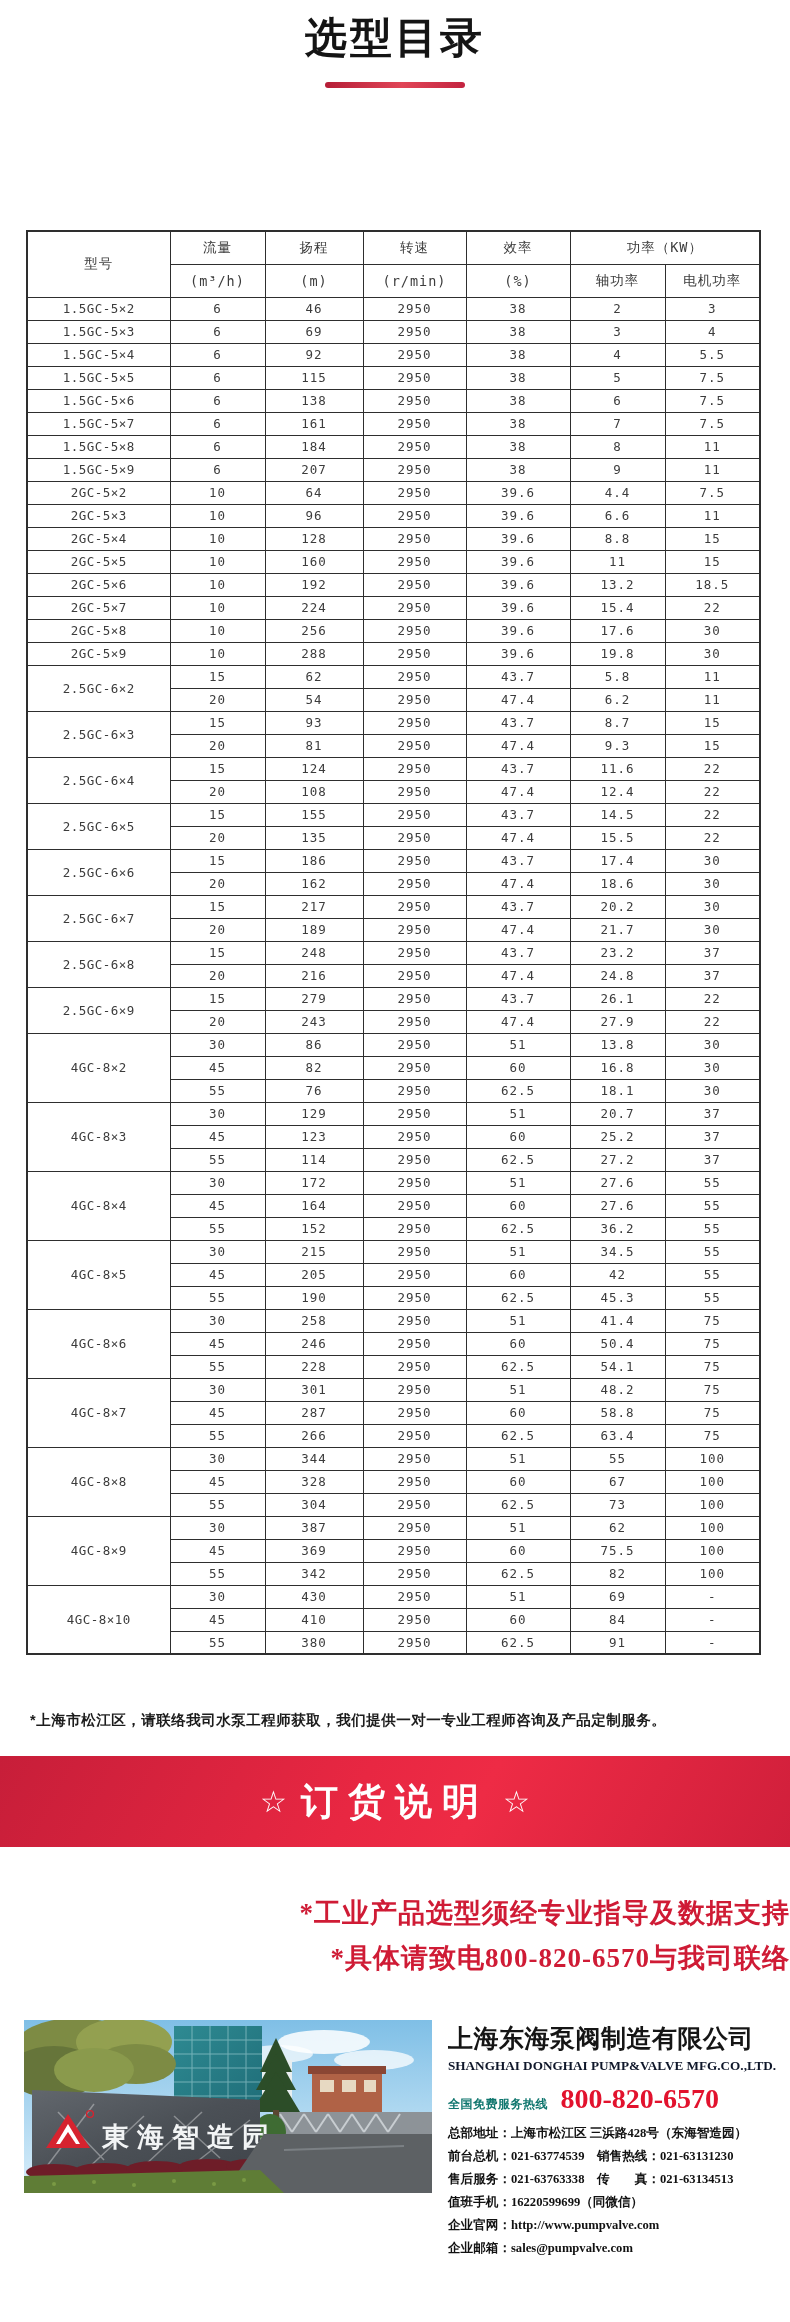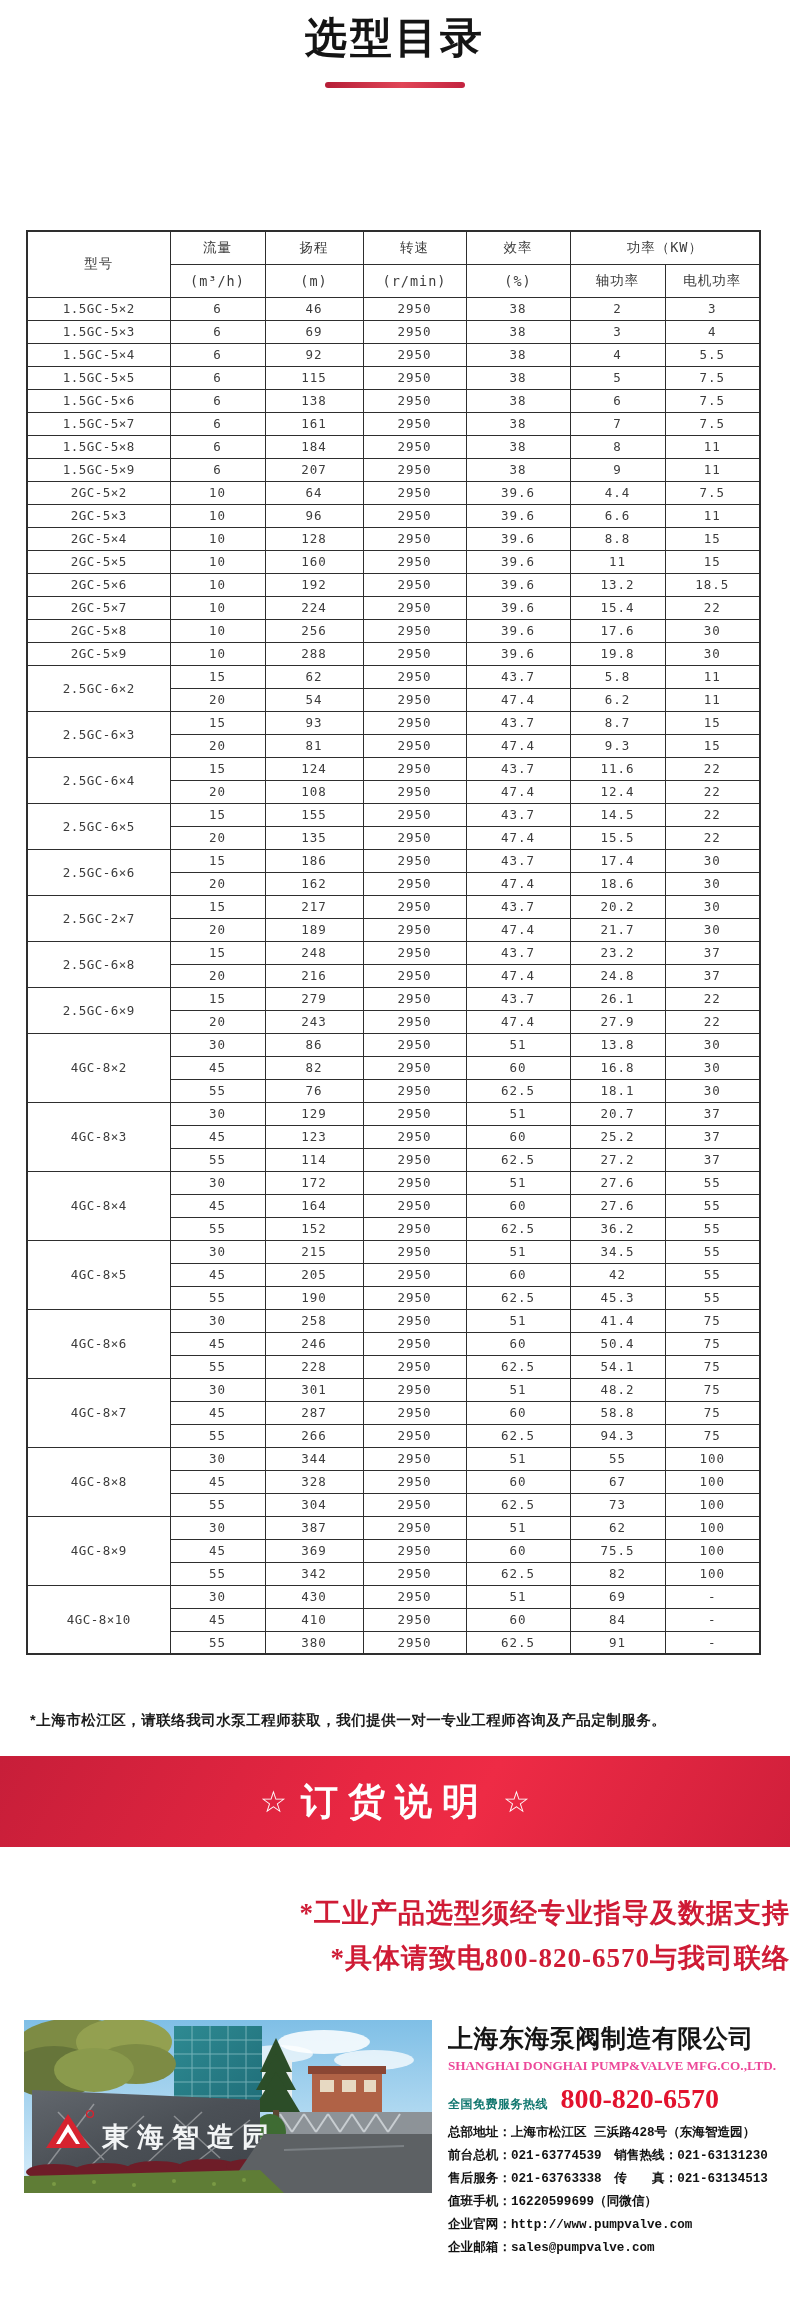--- a/index.html
+++ b/index.html
@@ -64,36 +64,36 @@
 
   
   .bottom-wrap { margin-top:40px; padding:0 16px 0 24px; display:flex; gap:16px; }
   .company-photo { width:408px; height:173px; flex:0 0 auto; display:block; }
   .company-info { flex:1; padding-top:2px; }
   .company-name {
     font-size:25px; font-weight:800; color:#151515; letter-spacing:0.5px;
     font-family:"DejaVu Sans","Liberation Sans",sans-serif; white-space:nowrap;
   }
   .company-name-en {
-    margin-top:3px; font-size:13.2px; font-weight:700; color:#ec4899;
+    margin-top:3px; font-size:13.2px; font-weight:700; color:#0f172a;
     font-family:"Liberation Serif","DejaVu Serif",serif; white-space:nowrap;
   }
   .hotline-line { margin-top:9px; white-space:nowrap; }
   .hotline-label {
     font-size:12px; font-weight:800; color:#0f766e; letter-spacing:0.5px;
     font-family:"DejaVu Sans","Liberation Sans",sans-serif;
   }
   .hotline-number {
     font-size:28px; font-weight:800; color:#e2122d; margin-left:8px;
     font-family:"Liberation Serif","DejaVu Serif",serif;
   }
   .contact-lines { margin-top:7px; }
   .contact-line {
     font-size:12.6px; font-weight:700; color:#111; line-height:1.82;
-    font-family:Liberation Mono, monospace; white-space:nowrap;
+    font-family:Liberation Serif, serif; white-space:nowrap;
   }
 </style>
 </head>
 <body>
 
 <div class="title-wrap">
   <div class="page-title">选型目录</div>
   <div class="title-divider"></div>
 </div>
 
@@ -349,21 +349,21 @@
       </tr>
       <tr>
         <td>20</td>
         <td>162</td>
         <td>2950</td>
         <td>47.4</td>
         <td>18.6</td>
         <td>30</td>
       </tr>
       <tr>
-        <td class="model-cell" rowspan="2">2.5GC-2×7</td>
+        <td class="model-cell" rowspan="2">2.5GC-6×7</td>
         <td>15</td>
         <td>217</td>
         <td>2950</td>
         <td>43.7</td>
         <td>20.2</td>
         <td>30</td>
       </tr>
       <tr>
         <td>20</td>
         <td>189</td>
@@ -546,21 +546,21 @@
         <td>2950</td>
         <td>60</td>
         <td>58.8</td>
         <td>75</td>
       </tr>
       <tr>
         <td>55</td>
         <td>266</td>
         <td>2950</td>
         <td>62.5</td>
-        <td>94.3</td>
+        <td>63.4</td>
         <td>75</td>
       </tr>
       <tr>
         <td class="model-cell" rowspan="3">4GC-8×8</td>
         <td>30</td>
         <td>344</td>
         <td>2950</td>
         <td>51</td>
         <td>55</td>
         <td>100</td>

